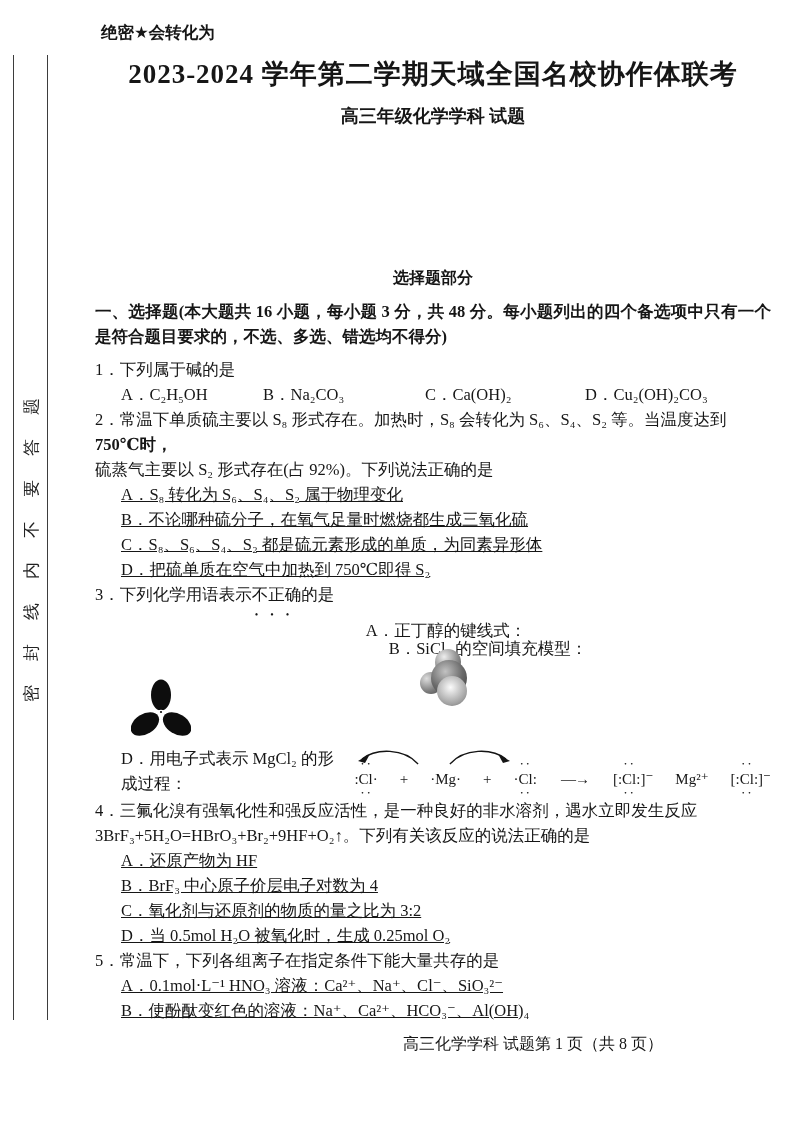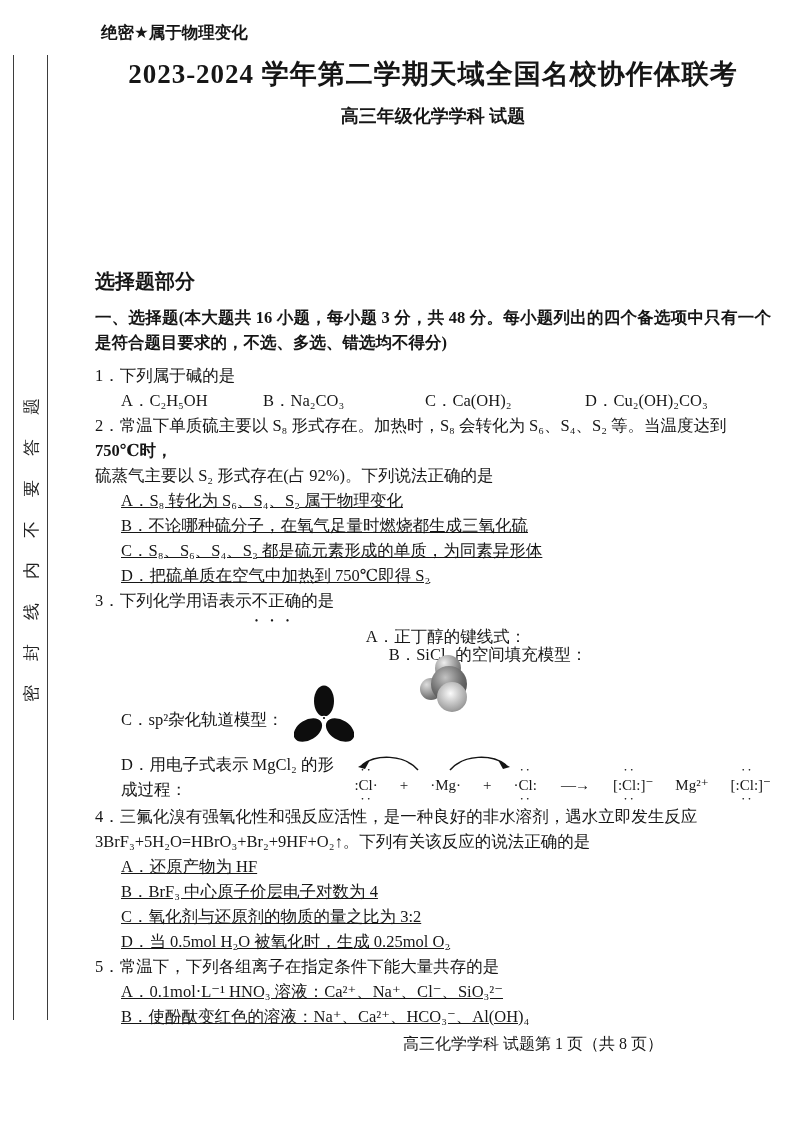--- a/index.html
+++ b/index.html
@@ -16,21 +16,21 @@
   .seal-text{
     position:absolute;top:50%;left:50%;
     transform:translate(-50%,-50%) rotate(-90deg);
     white-space:nowrap;font-size:17px;letter-spacing:24px;color:#222;
   }
   
   .content{position:absolute;left:95px;top:0;width:676px;}
   .classification{font-weight:bold;font-size:16.5px;margin:22px 0 0 6px;}
   .title{text-align:center;font-weight:bold;font-size:27px;margin:12px 0 0 0;letter-spacing:1px;}
   .subtitle{text-align:center;font-weight:bold;font-size:18px;margin:12px 0 0 0;}
-  .section-heading{font-weight:bold;font-size:20px;margin-top:140px;}
+  .section-heading{text-align:center;font-weight:bold;font-size:16px;margin-top:140px;}
   .instructions{font-weight:bold;font-size:16.5px;line-height:25px;margin:10px 0 8px 0;text-align:justify;}
   .q{font-size:16.5px;line-height:25px;}
   .q .stem{margin:0;}
   .q1{margin-top:4px;}
   .q4{margin-top:2px;}
   .opt{margin-left:26px;text-decoration:underline;}
   .opt-row{display:flex;margin-left:26px;}
   .opt-row .col-a{width:142px;}
   .opt-row .col-b{width:162px;}
   .opt-row .col-c{width:160px;}
@@ -66,21 +66,21 @@
 </style>
 </head>
 <body>
 
 <div class="seal-area">
   <div class="seal-text">密封线内不要答题</div>
 </div>
 
 <div class="content">
 
-  <div class="classification">绝密★属于物理变化</div>
+  <div class="classification">绝密★会转化为</div>
   <div class="title">2023-2024 学年第二学期天域全国名校协作体联考</div>
   <div class="subtitle">高三年级化学学科 试题</div>
 
   <div class="section-heading">选择题部分</div>
   <p class="instructions">一、选择题(本大题共 16 小题，每小题 3 分，共 48 分。每小题列出的四个备选项中只有一个是符合题目要求的，不选、多选、错选均不得分)</p>
 
   <div class="q q1">
     <div class="stem">1．下列属于碱的是</div>
     <div class="opt-row">
       <span class="col-a">A．C₂H₅OH</span>
@@ -111,21 +111,20 @@
       <span class="q3-b-label">B．SiCl₄ 的空间填充模型：</span>
       <span class="spacefill">
         <span class="sphere sp-top"></span>
         <span class="sphere sp-left"></span>
         <span class="sphere sp-main"></span>
         <span class="sphere sp-front"></span>
       </span>
     </div>
 
     <div class="q3-c-row">
-      <span>C．sp²杂化轨道模型：</span>
       <svg class="orbital" width="60" height="62" viewBox="0 0 60 62">
         <ellipse cx="30" cy="17" rx="10" ry="15.5" fill="#0d0d0d"></ellipse>
         <ellipse cx="30" cy="17" rx="10" ry="15.5" fill="#0d0d0d" transform="rotate(122 30 36)"></ellipse>
         <ellipse cx="30" cy="17" rx="10" ry="15.5" fill="#0d0d0d" transform="rotate(238 30 36)"></ellipse>
         <circle cx="30" cy="35" r="3.2" fill="#ffffff"></circle>
         <circle cx="30" cy="34" r="1.1" fill="#0d0d0d"></circle>
       </svg>
     </div>
 
     <div class="q3-d-row">

